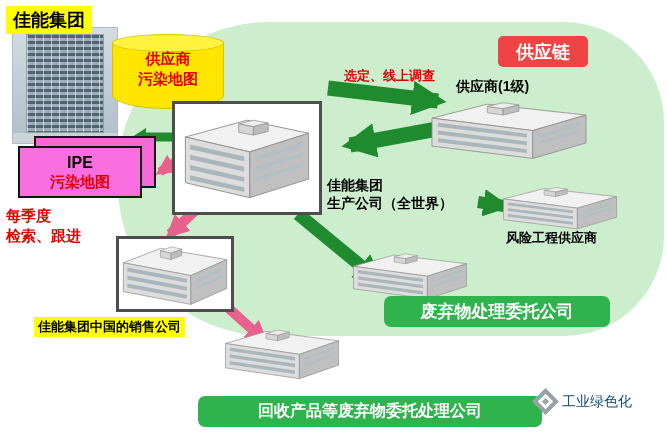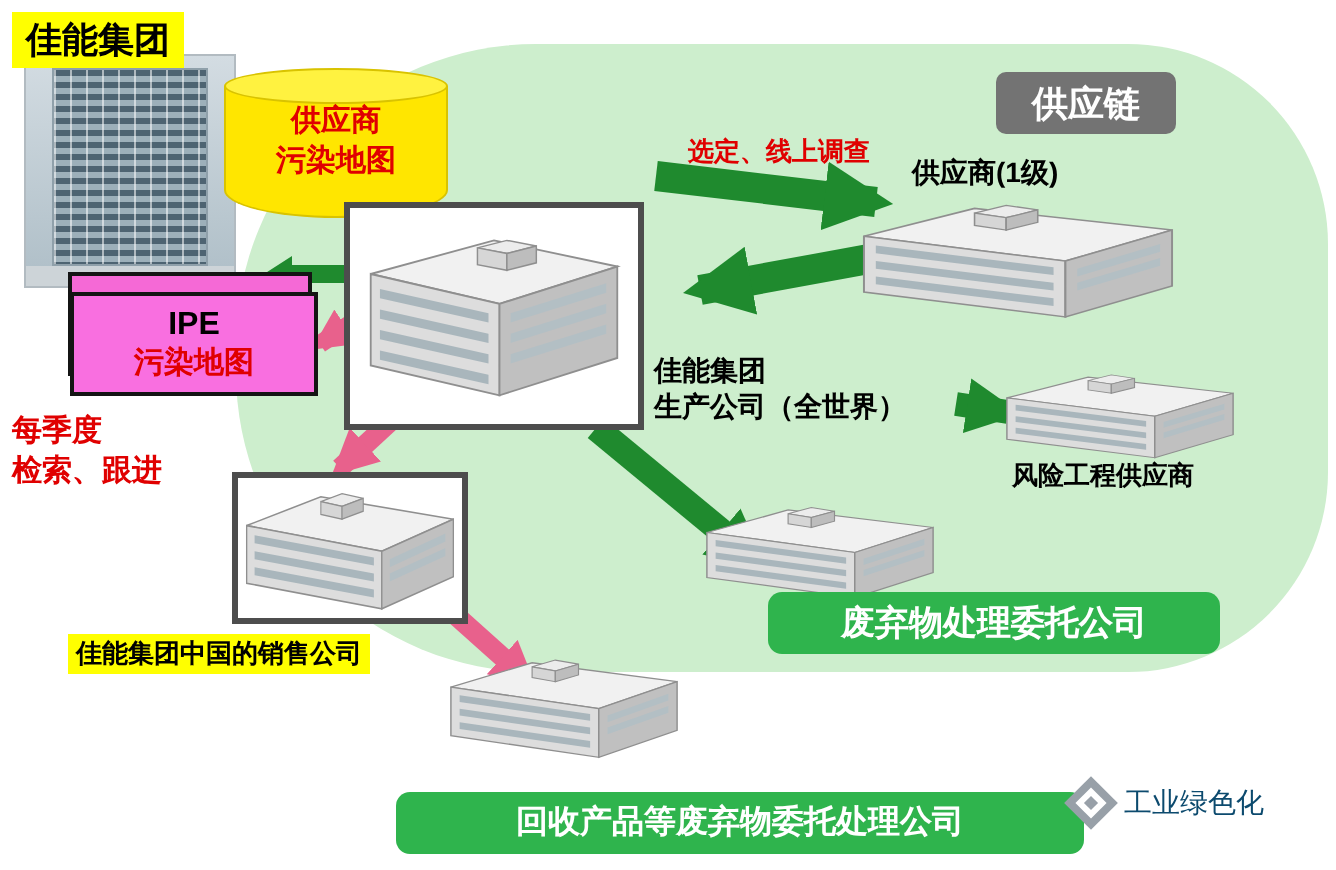--- a/index.html
+++ b/index.html
@@ -16,44 +16,44 @@
   .photo { left:12px; top:27px; width:106px; height:117px;
            background:linear-gradient(#d3dce2,#aebec7); border:1px solid #b2bbc1; }
   .photo .tower { position:absolute; left:13px; right:13px; top:6px; bottom:10px;
            background:
              repeating-linear-gradient(to right, rgba(255,255,255,.55) 0 1px, rgba(255,255,255,0) 1px 8px),
              repeating-linear-gradient(to bottom, #4e6472 0 3px, #9db0ba 3px 6px);
            border:1px solid #8fa0aa; }
   .photo .podium { position:absolute; left:0; right:0; bottom:0; height:10px; background:#cdd4d8; }
 
   
-  .cylinder { left:112px; top:34px; width:112px; height:76px; }
+  .cylinder { left:112px; top:34px; width:112px; height:76px;font-family:Liberation Mono, monospace; }
   .cyl-body { position:absolute; top:9px; left:0; width:100%; height:66px; background:#ffe600;
               border:1px solid #d9c300; border-top:none;
               border-radius:0 0 56px 56px / 0 0 14px 14px; }
   .cyl-top  { position:absolute; top:0; left:0; width:100%; height:18px; background:#fff240;
               border:1px solid #d9c300; border-radius:50%; }
   .cyl-text { position:absolute; top:17px; width:100%; text-align:center; color:#e00000;
               font-weight:bold; font-size:15px; line-height:1.3; }
 
   
   .ipe-back { left:34px; top:136px; width:122px; height:52px; background:#f569d6; border:2px solid #141414; }
-  .ipe-main { left:35px; top:146px; width:124px; height:52px; background:#f96fe0; border:2px solid #141414;
+  .ipe-main { left:18px; top:146px; width:124px; height:52px; background:#f96fe0; border:2px solid #141414;
               display:flex; flex-direction:column; align-items:center; justify-content:center; line-height:1.15; }
   .ipe-main .t1 { color:#000; font-weight:bold; font-size:16px; }
   .ipe-main .t2 { color:#e00000; font-weight:bold; font-size:15px; }
 
   
   .frame { background:#fff; border:3px solid #4d4d4d; display:flex; align-items:center; justify-content:center; }
   .center-box { left:172px; top:101px; width:150px; height:114px; }
   .sales-box  { left:116px; top:236px; width:118px; height:76px; }
 
   
   .badge { color:#fff; font-weight:bold; display:flex; align-items:center; justify-content:center; }
-  .supply-chain   { left:498px; top:36px;  width:90px;  height:31px; font-size:18px; background:#737373; border-radius:5px; }
+  .supply-chain   { left:498px; top:36px;  width:90px;  height:31px; font-size:18px; background:#ef4444; border-radius:5px; }
   .waste-banner   { left:384px; top:296px; width:226px; height:31px; font-size:17px; background:#2fb44d; border-radius:7px; }
   .recycle-banner { left:198px; top:396px; width:344px; height:31px; font-size:16px; background:#2fb44d; border-radius:7px; }
 
   
   .t-title     { left:6px;   top:6px;   background:#ffff00; color:#000; font-size:18px; font-weight:bold; padding:2px 7px; }
   .t-survey    { left:344px; top:67px;  color:#e00000; font-size:13px; font-weight:bold; }
   .t-sup1      { left:456px; top:78px;  color:#000; font-size:14px; font-weight:bold; }
   .t-prod      { left:327px; top:176px; color:#000; font-size:14px; font-weight:bold; line-height:1.3; }
   .t-risk      { left:506px; top:229px; color:#000; font-size:13px; font-weight:bold; }
   .t-quarterly { left:6px;   top:206px; color:#e00000; font-size:15px; font-weight:bold; line-height:1.3; }

